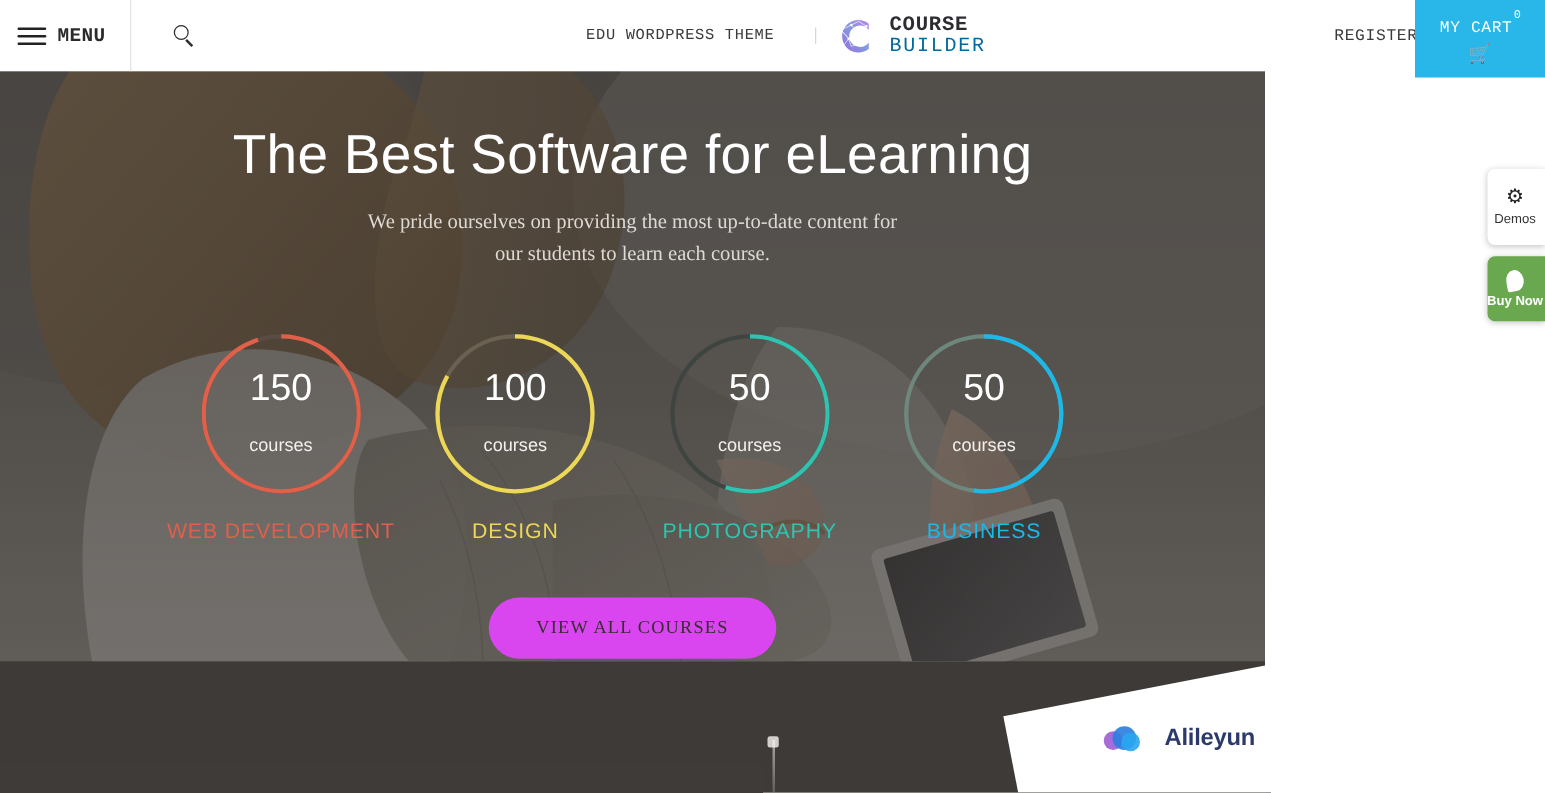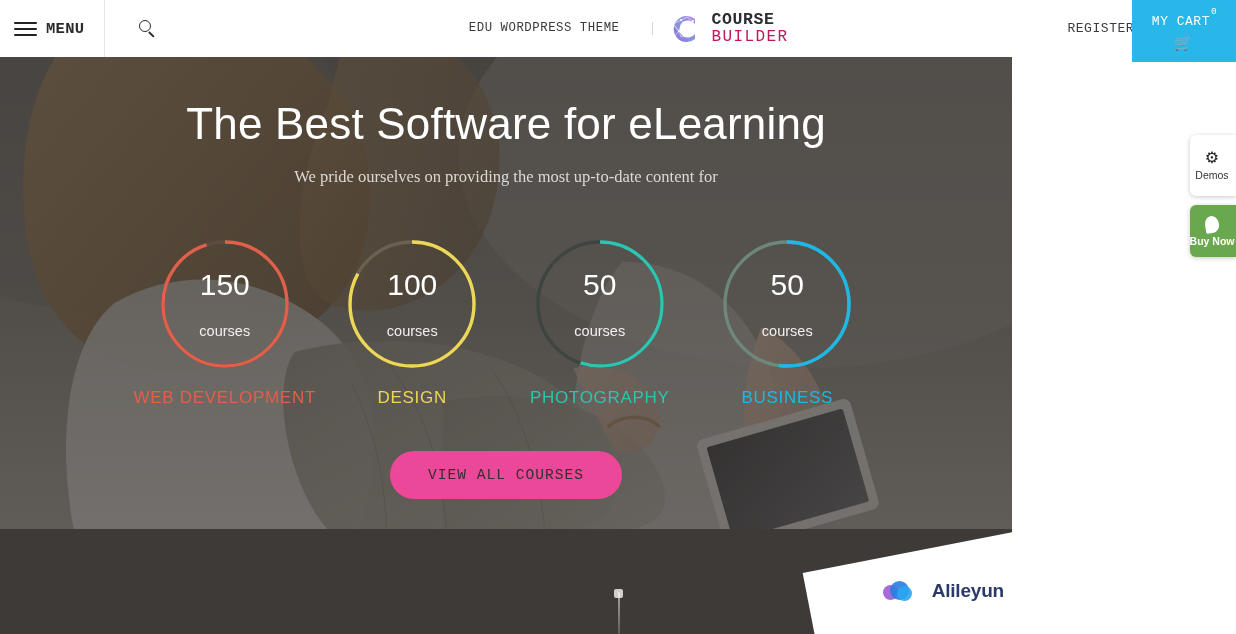--- a/index.html
+++ b/index.html
@@ -41,21 +41,21 @@
     flex:1; display:flex; align-items:center; justify-content:center; gap:0;
     height:57px;
   }
   .brand-tag {
     font-size:12.3px; letter-spacing:.55px; color:#3a3a3a; white-space:nowrap;
     padding-right:32px; border-right:1px solid #d6d6d6; line-height:1;
   }
   .brand-mark { display:flex; align-items:center; gap:9px; padding-left:14px; }
   .brand-words { line-height:1.02; }
   .brand-words .w1 { font-size:16.5px; font-weight:bold; letter-spacing:.6px; color:#2c2c33; display:block; }
-  .brand-words .w2 { font-size:16px; font-weight:300; letter-spacing:1.4px; color:#be185d; display:block; }
+  .brand-words .w2 { font-size:16px; font-weight:300; letter-spacing:1.4px; color:#0369a1; display:block; }
   .right-zone { display:flex; align-items:center; height:57px; }
   .reglog {
     font-size:13px; letter-spacing:.55px; color:#3b3b3b; white-space:nowrap;
     padding-right:35px;
   }
   .cart {
     position:absolute; top:0; right:0; width:104px; height:62px;
     background:#29b6e8; color:#fff;
     display:flex; flex-direction:column; align-items:center; justify-content:center;
     gap:2px; padding-top:2px;
@@ -95,23 +95,23 @@
   .ring-inner {
     position:absolute; inset:0; display:flex; flex-direction:column;
     align-items:center; justify-content:center; gap:15px;
   }
   .ring-num { font-size:30px; color:#fff; font-weight:400; line-height:1; }
   .ring-unit { font-size:14.5px; color:#f2f0ee; font-weight:400; margin-top:8px; }
   .cat { margin-top:17px; font-size:17px; letter-spacing:.7px; font-weight:400; }
 
   .cta-wrap { margin-top:43px; }
   .cta {
-    display:inline-block; background:#ec4899; color:#33302e;
+    display:inline-block; background:#d946ef; color:#33302e;
     font-size:14.6px; letter-spacing:1px; padding:16px 38px;
-    border-radius:30px; border:0; cursor:pointer; font-family:Liberation Mono, monospace;
+    border-radius:30px; border:0; cursor:pointer; font-family:Liberation Serif, serif;
   }
 
   .scroll-ind {
     position:absolute; left:618px; bottom:0; width:2px; height:42px;
     background:linear-gradient(to bottom, rgba(255,255,255,.55), rgba(255,255,255,.18));
     z-index:6;
   }
   .scroll-dot {
     position:absolute; left:614px; bottom:36px; width:9px; height:9px;
     border-radius:2px; background:rgba(235,233,230,.85); z-index:6;
@@ -287,20 +287,21 @@
 
       <rect width="1236" height="577" fill="#2e2b28" opacity=".20"></rect>
     </svg>
 
     <div class="hero-tint"></div>
 
     <div class="hero-content">
       <h1 class="h1">The Best Software for eLearning</h1>
       <p class="sub">
         <span>We pride ourselves on providing the most up-to-date content for</span><br>
+        <span>our students to learn each course.</span>
       </p>
 
       <div class="stats" id="stats">
           <div class="stat">
             <div class="ring">
               <svg width="134" height="134" viewBox="0 0 134 134">
                 <circle cx="67" cy="67" r="62" fill="none" stroke="#5c4d45" stroke-width="3.4" opacity="0.95"></circle>
                 <circle cx="67" cy="67" r="62" fill="none" stroke="#e0604a" stroke-width="3.4" stroke-linecap="butt" stroke-dasharray="370.1 19.5"></circle>
               </svg>
               <div class="ring-inner">

